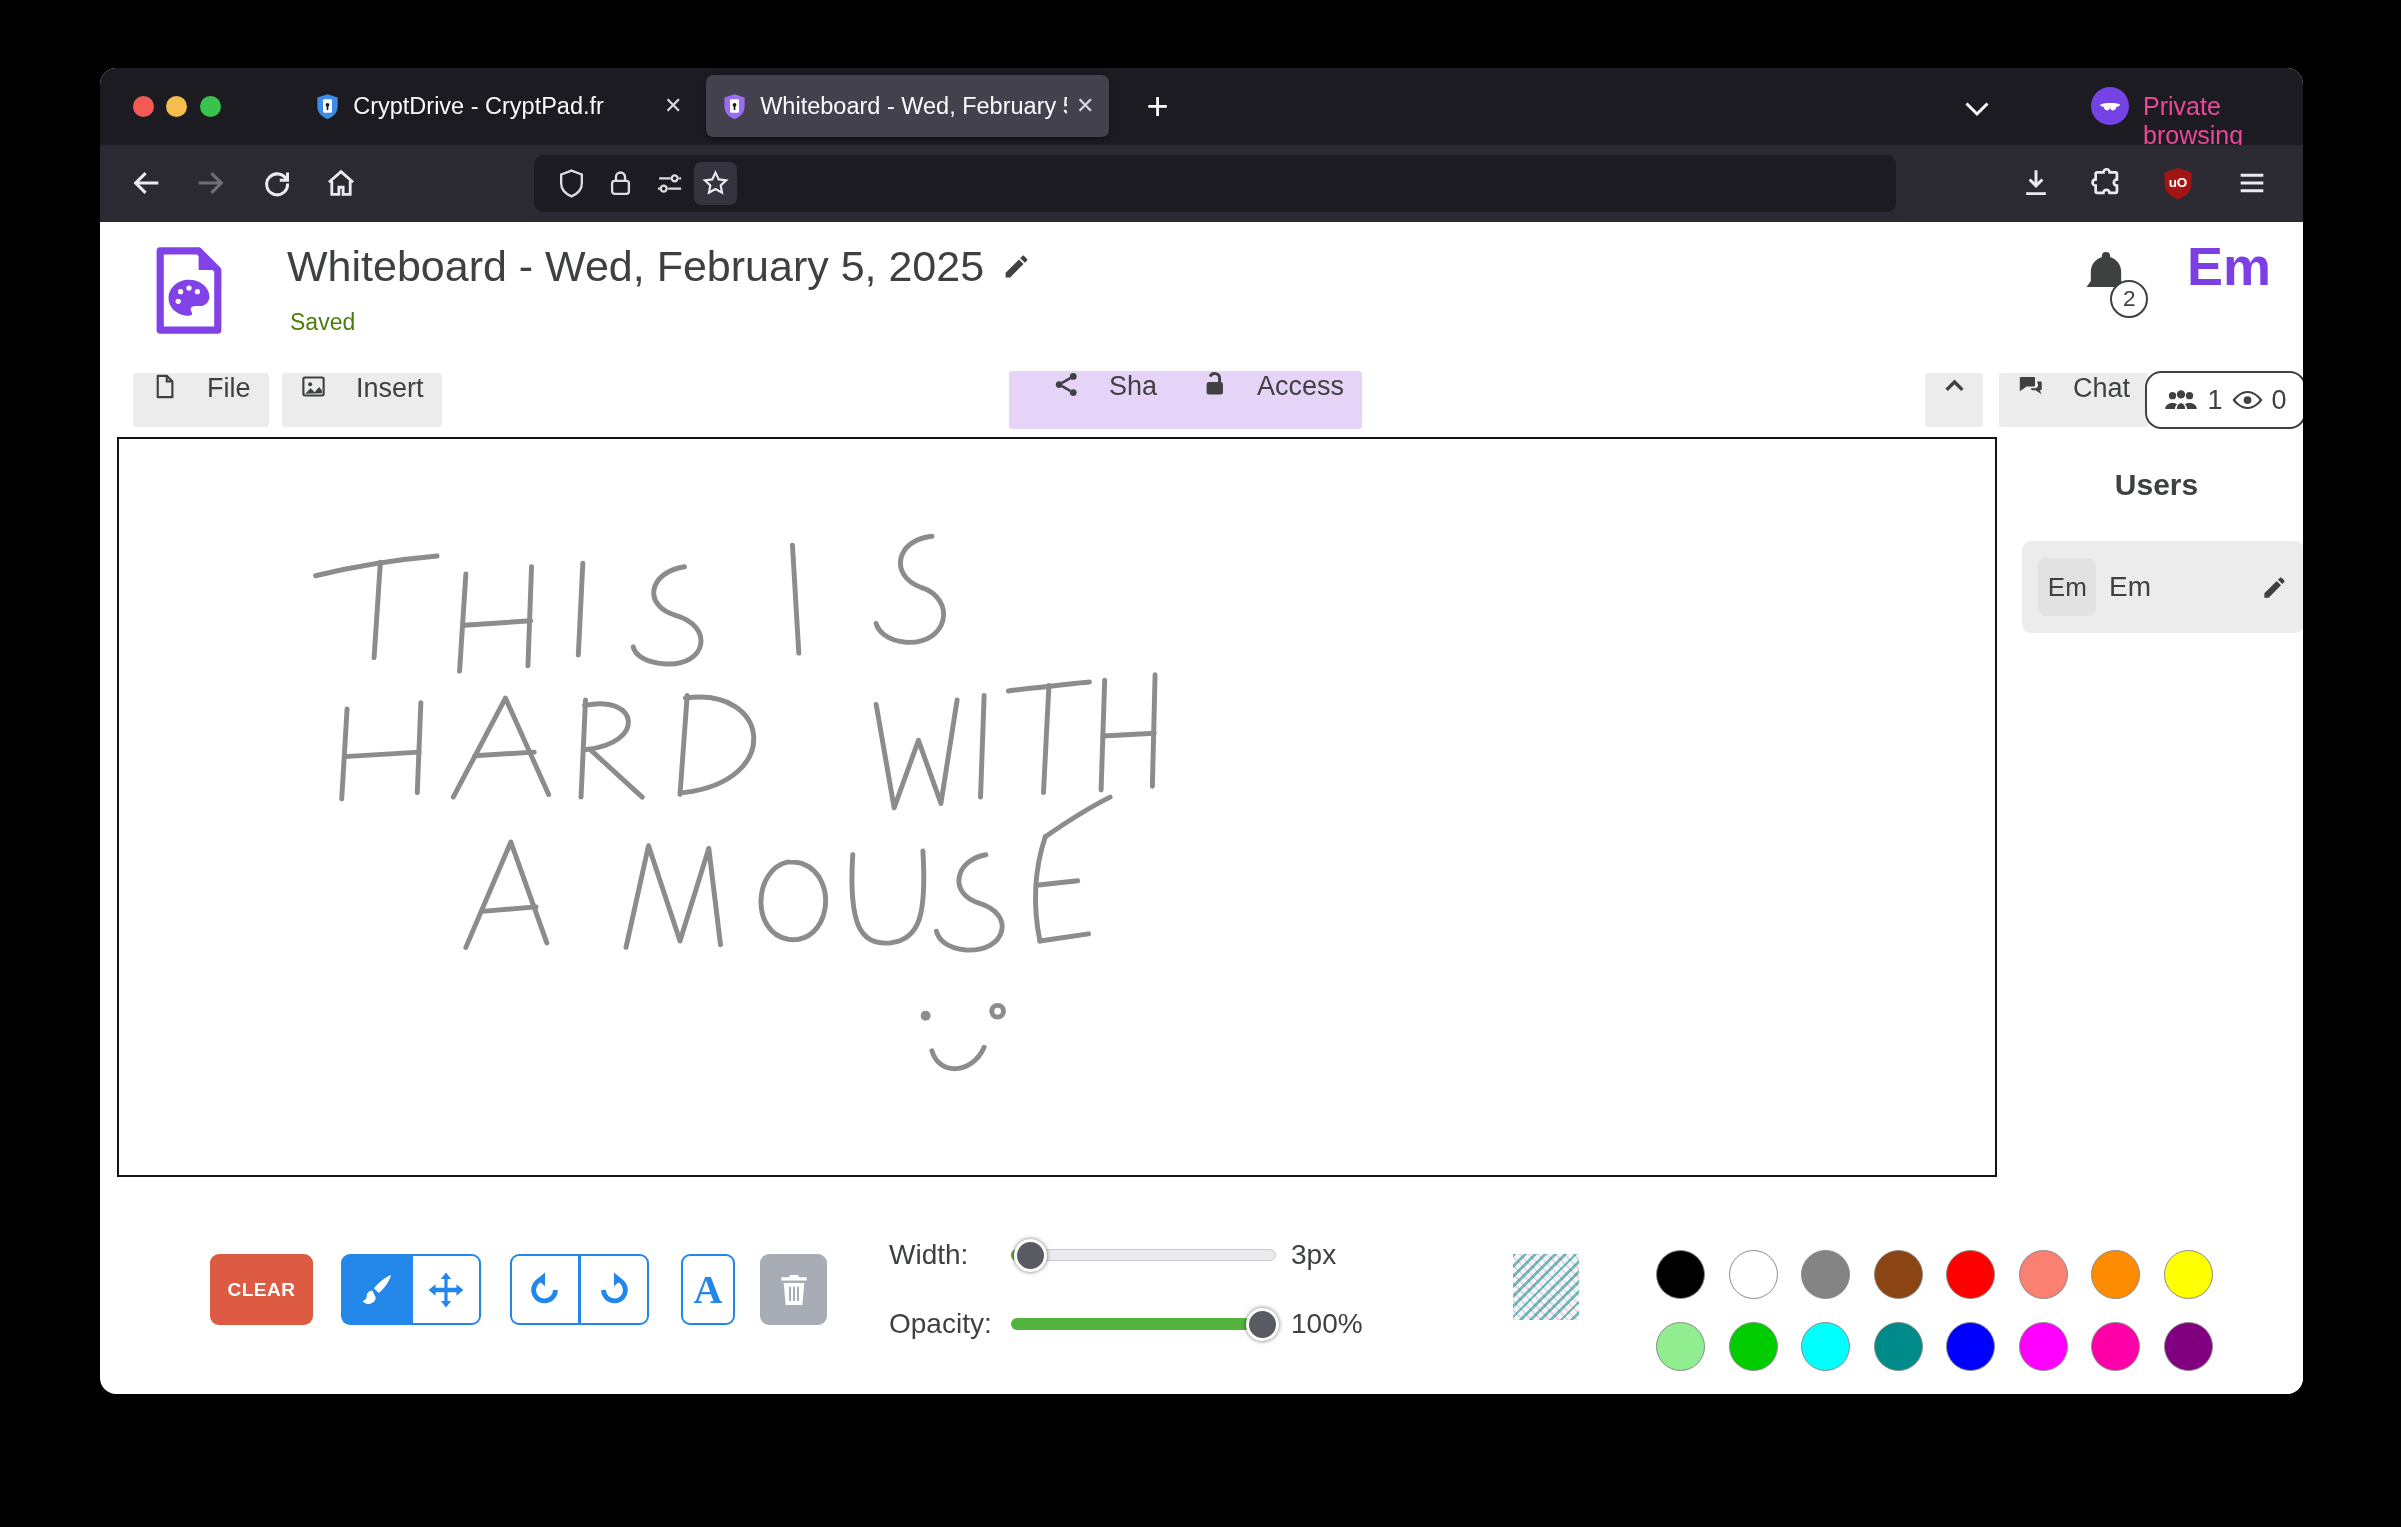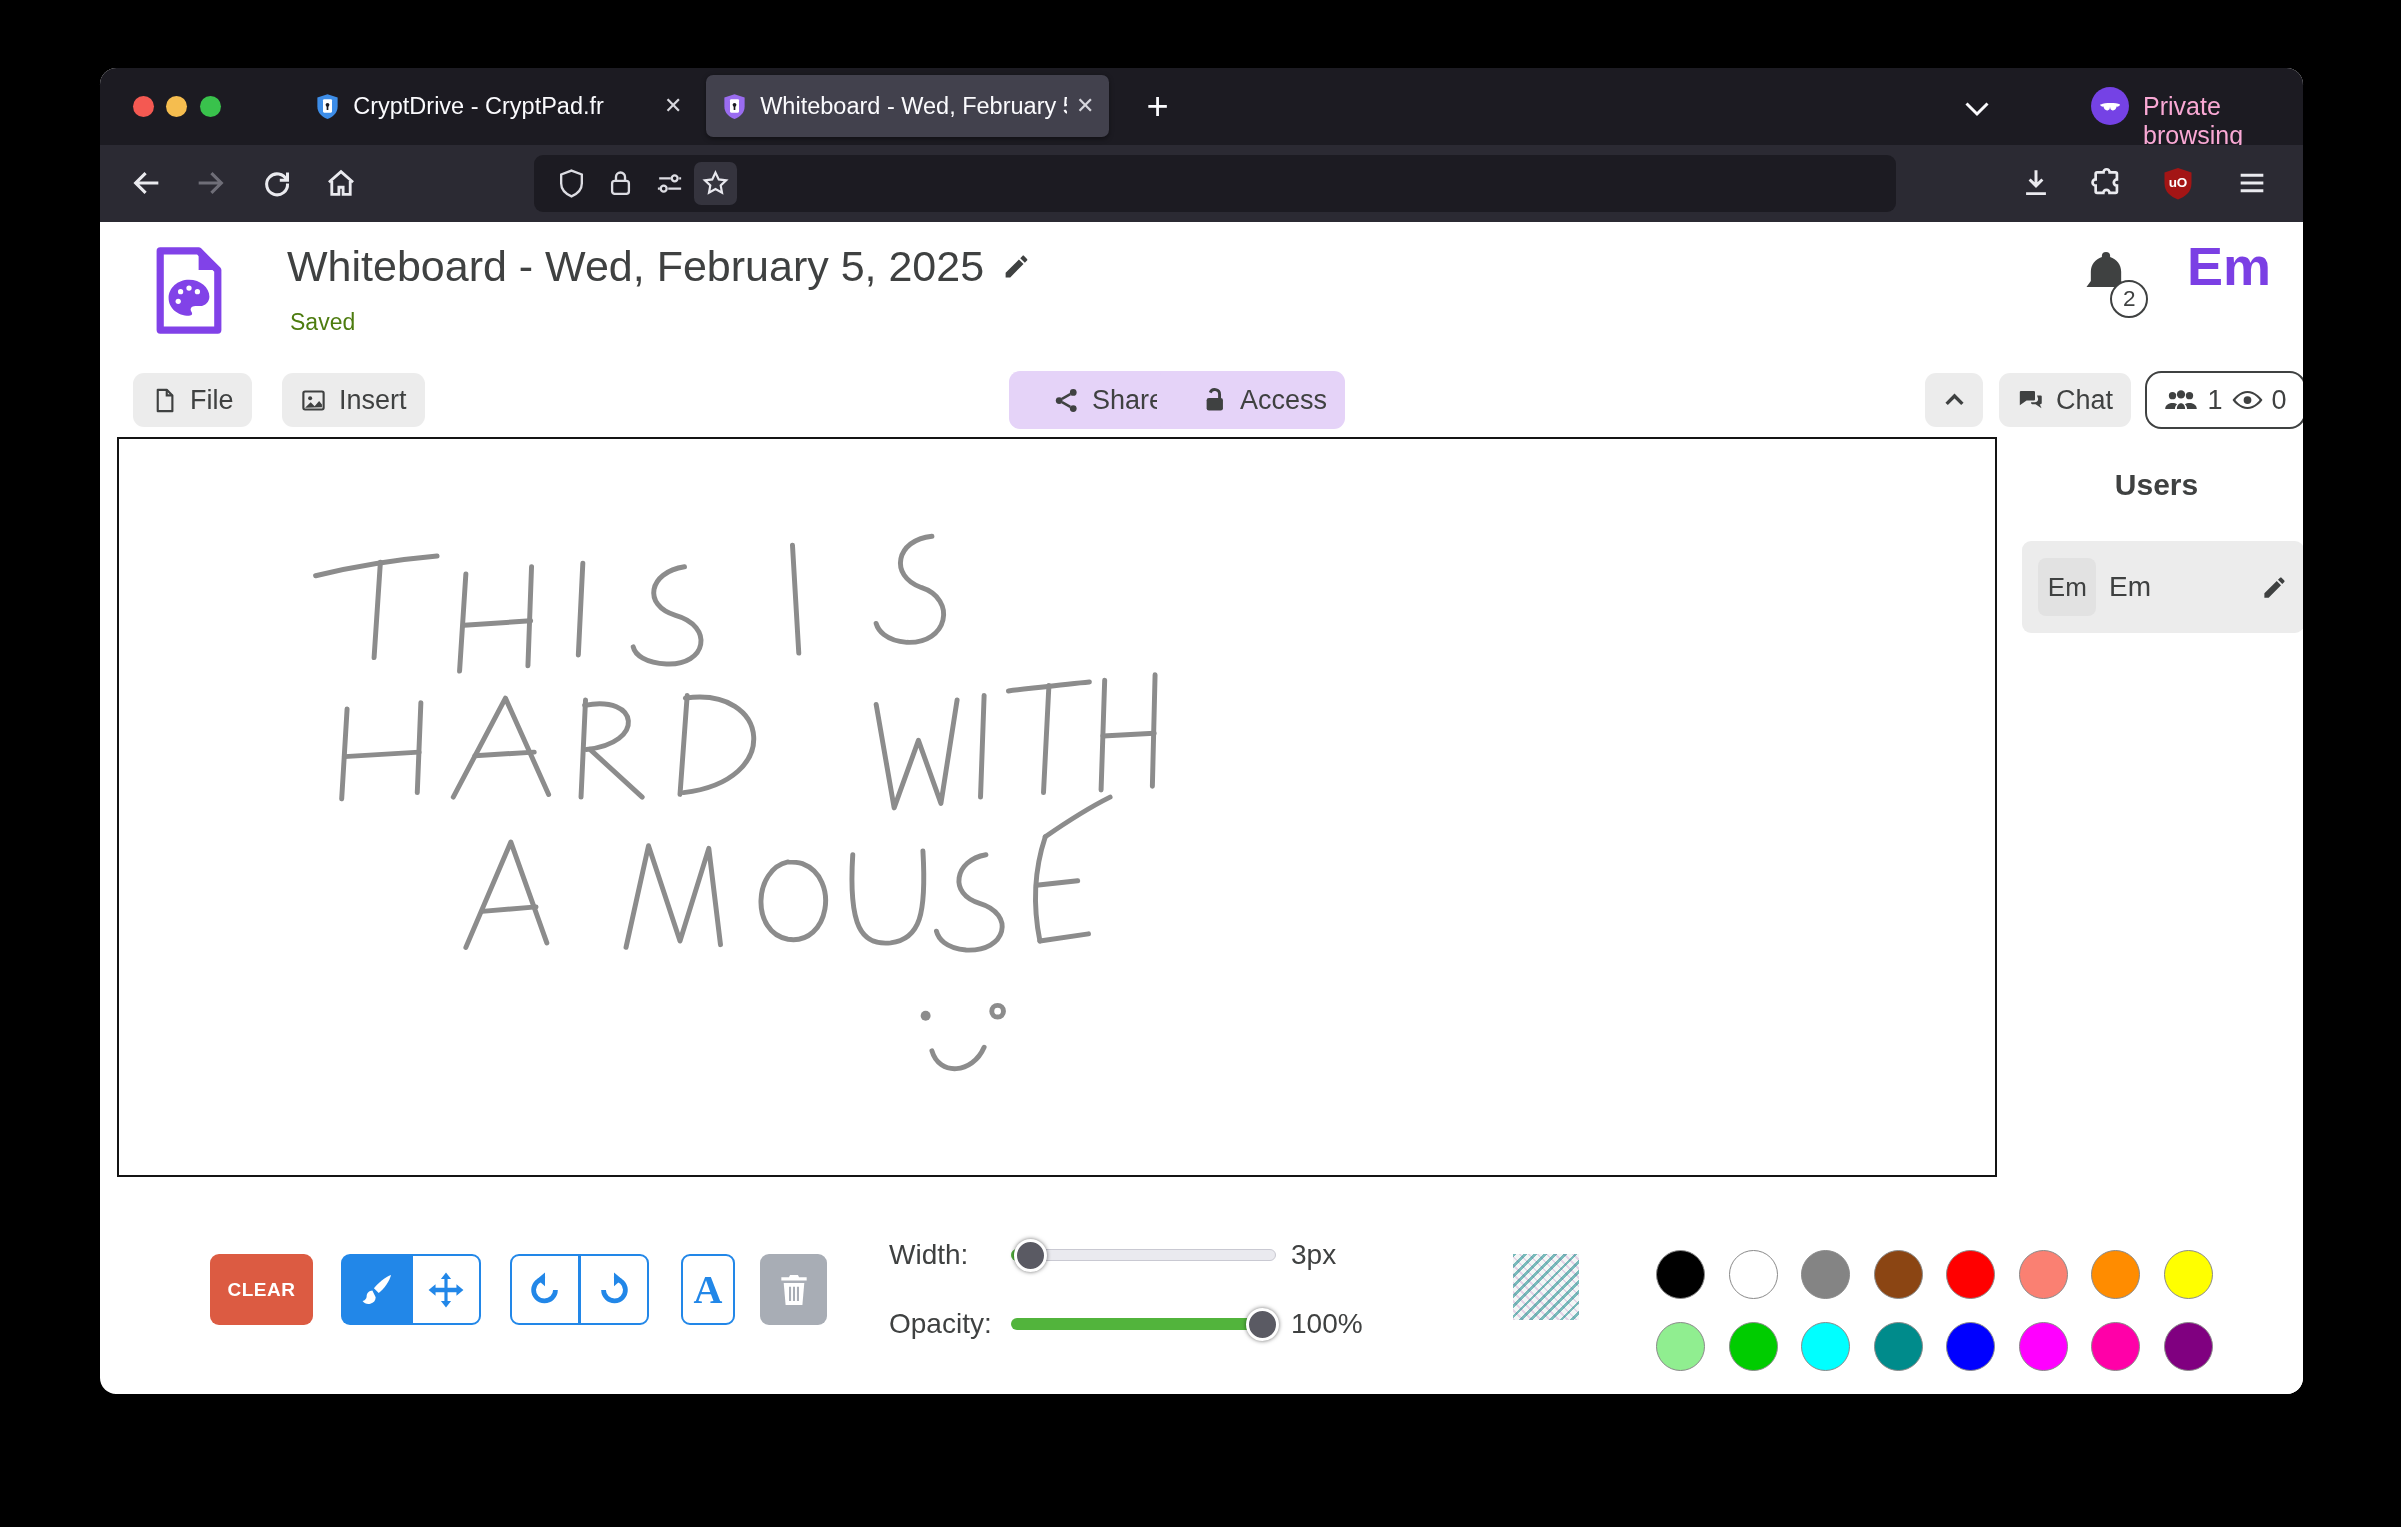--- a/index.html
+++ b/index.html
@@ -11,21 +11,21 @@
   .tabbar{position:absolute;left:0;top:0;width:100%;height:77px;background:#1c1b22;}
   .traffic{position:absolute;top:28px;width:21px;height:21px;border-radius:50%;}
   .tab{position:absolute;top:7.2px;height:62px;border-radius:7.2px;display:flex;align-items:center;padding:0 14.5px;color:#fbfbfe;font-size:23.5px;}
   .tab .favicon{width:27px;height:27px;margin-right:12.7px;flex:0 0 auto;}
   .tab .tab-title{flex:1;white-space:nowrap;overflow:hidden;}
   .tab .tab-close{flex:0 0 auto;margin-left:9px;font-size:22px;color:#d8d8de;}
   .tab.active{background:#42414d;box-shadow:0 1.8px 5.4px rgba(0,0,0,.4);}
   .newtab{position:absolute;top:12.7px;left:1032px;width:51px;height:51px;color:#fbfbfe;font-size:38px;display:flex;align-items:center;justify-content:center;border-radius:7.2px;}
   .tab-chevron{position:absolute;top:22px;left:1859px;width:36px;height:36px;color:#fbfbfe;}
   .pb-badge{position:absolute;top:19px;left:1991px;width:38px;height:38px;border-radius:50%;background:#7542e5;display:flex;align-items:center;justify-content:center;}
-  .pb-label{position:absolute;top:24.4px;left:2043px;color:#f9a8d4;font-size:25px;}
+  .pb-label{position:absolute;top:24.4px;left:2043px;color:#ec4899;font-size:25px;}
 
   .navbar{position:absolute;left:0;top:77px;width:100%;height:77px;background:#2b2a33;}
   .navicon{position:absolute;top:18px;width:40px;height:40px;color:#eaeaef;display:flex;align-items:center;justify-content:center;}
   .urlbar{position:absolute;left:434px;top:10px;width:1362px;height:57px;background:#1c1b22;border-radius:9px;display:flex;align-items:center;padding:0 12.7px;}
   .urlbar .uicon{width:31px;height:31px;margin:0 9px;color:#dcdce2;flex:0 0 auto;}
   .urltext{font-size:26px;color:#a9a9b2;margin-left:7.2px;white-space:nowrap;overflow:hidden;flex:1;}
   .urltext b{color:#fbfbfe;font-weight:700;}
   .star-wrap{flex:0 0 auto;width:43px;height:43px;border-radius:7.2px;background:#35343e;display:flex;align-items:center;justify-content:center;color:#e8e8ee;}
 
   
@@ -34,21 +34,21 @@
   .doc-icon{position:absolute;left:38px;top:23.5px;width:72px;height:89px;}
   .title-row{position:absolute;left:172px;top:20px;display:flex;align-items:center;gap:18px;}
   .page-title{font-size:43px;color:#3f4141;}
   .title-pencil{width:29px;height:29px;color:#3f4141;}
   .saved{position:absolute;left:175px;top:87px;font-size:23px;color:#4d7c0f;}
 
   .bell-wrap{position:absolute;left:1965px;top:23.5px;width:63px;height:71px;}
   .bell-badge{position:absolute;right:-5.4px;bottom:-1.8px;width:38px;height:38px;background:#fff;border:2.7px solid #3f4141;border-radius:50%;display:flex;align-items:center;justify-content:center;font-size:22.6px;color:#3f4141;}
   .account{position:absolute;left:2072px;top:12.7px;font-size:54px;font-weight:600;color:#7b3fe4;}
 
-  .btn{position:absolute;top:151px;height:54px;border-radius:11px;display:flex;align-items:center;gap:12px;padding:0 18px;font-size:27px;color:#3f4141;background:#ececec;}
+  .btn{position:absolute;top:151px;height:54px;border-radius:3px;display:flex;align-items:flex-start;gap:29px;padding:0 18px;font-size:27px;color:#3f4141;background:#ececec;}
   .btn svg{width:27px;height:27px;flex:0 0 auto;}
   .btn.lav{background:#e5d3f8;height:58px;top:149px;padding-left:44px;}
   .pill{position:absolute;left:2030px;top:149px;width:161px;height:58px;border:2.7px solid #3f4141;border-radius:16.3px;background:#fff;display:flex;align-items:center;justify-content:center;gap:9px;font-size:27px;color:#3f4141;}
 
   .canvas-box{position:absolute;left:1.8px;top:215px;width:1880px;height:740px;border:2.7px solid #141414;background:#fff;}
   .canvas-box svg{position:absolute;left:0;top:0;width:100%;height:100%;}
 
   .users-heading{position:absolute;left:1882px;top:246px;width:319px;text-align:center;font-size:30px;font-weight:700;color:#3f4141;}
   .user-card{position:absolute;left:1907px;top:319px;width:282px;height:92px;background:#ececec;border-radius:9px;display:flex;align-items:center;padding:0 16.3px;}
   .user-avatar{width:58px;height:58px;background:#e2e2e2;border-radius:8.1px;display:flex;align-items:center;justify-content:center;font-size:26px;color:#3f4141;}

